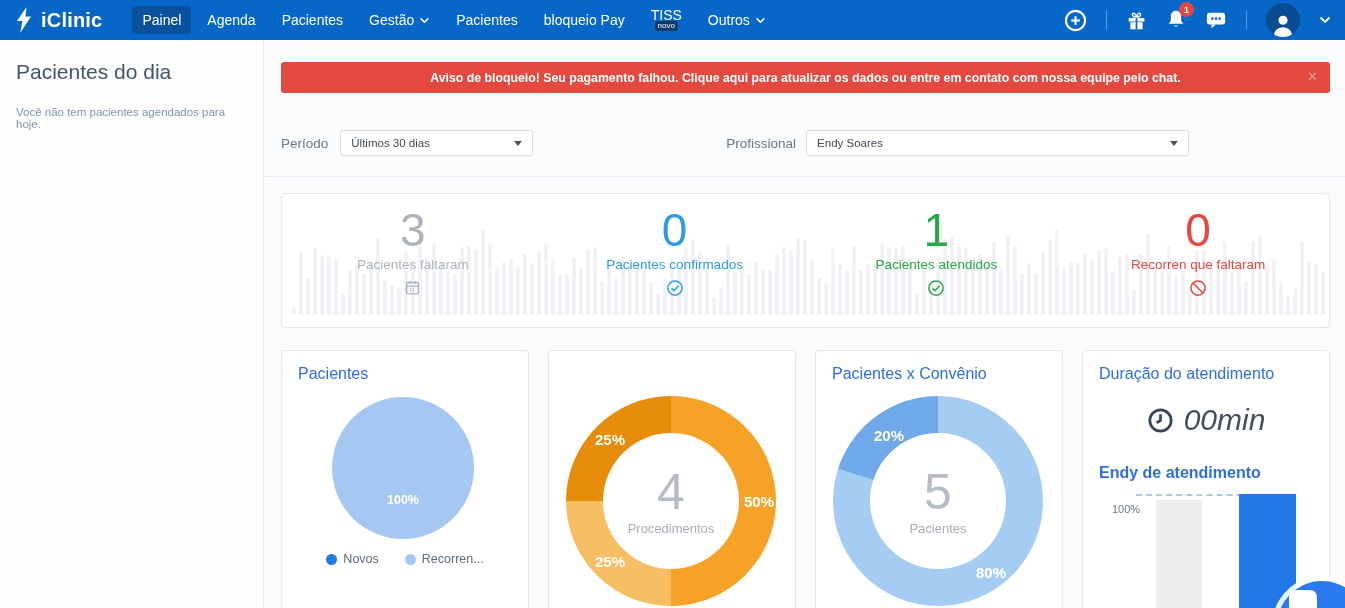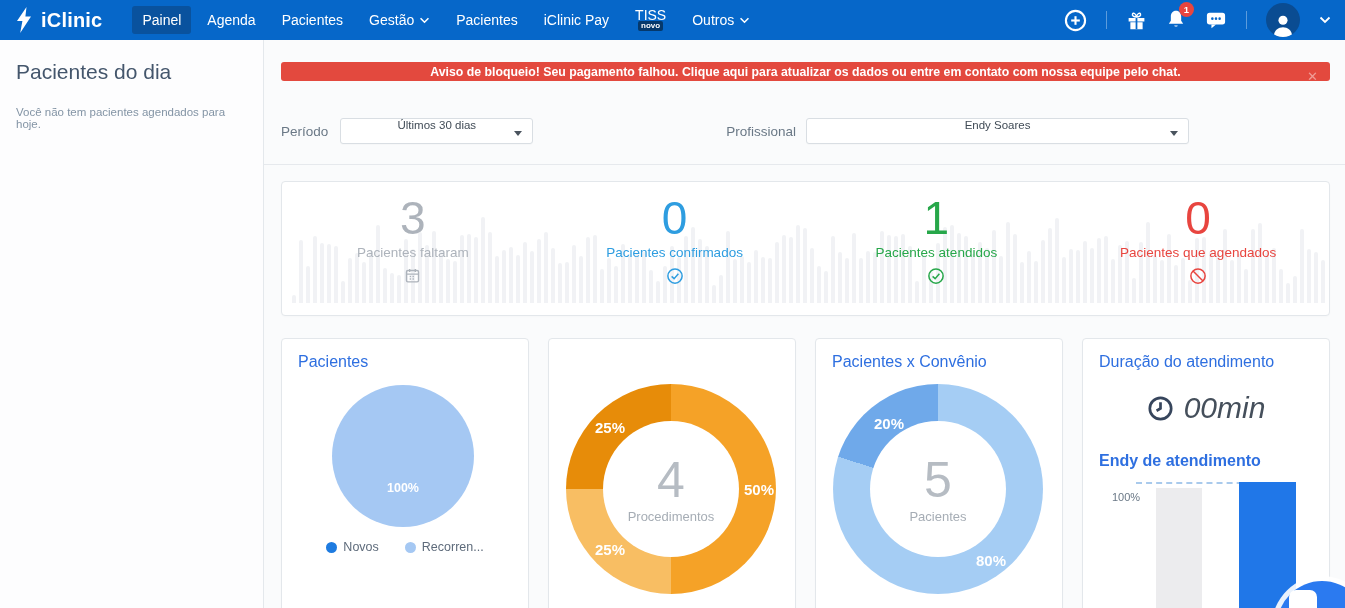--- a/index.html
+++ b/index.html
@@ -7,39 +7,39 @@
   body { font-family: "Liberation Sans", "DejaVu Sans", sans-serif; background:#fff; }
   .page { position:relative; width:1345px; height:608px; overflow:hidden; background:#FAFBFC; }
 
   
   .topnav { position:relative; z-index:5; height:40px; background:var(--nav-blue,#0667C9); display:flex; align-items:center; padding:0 14px; color:#fff; }
   .brand { display:flex; align-items:center; gap:7px; font-size:20px; font-weight:700; letter-spacing:.2px; margin-right:30px; }
   .nav-menu { display:flex; align-items:center; gap:6px; }
   .nav-item { height:28px; padding:0 10px; display:flex; align-items:center; gap:5px; font-size:14px; color:#fff; border-radius:3px; cursor:pointer; white-space:nowrap; text-decoration:none; }
   .nav-item.active { background:var(--nav-active,#09529E); }
   .nav-item .stack { display:flex; flex-direction:column; align-items:center; line-height:12px; }
-  .badge-novo { font-size:8px; font-weight:700; background:var(--novo-badge,#05386B); color:#fff; padding:1px 3px; border-radius:2px; line-height:8px; }
+  .badge-novo { font-size:8px; font-weight:400; background:var(--novo-badge,#05386B); color:#fff; padding:1px 3px; border-radius:2px; line-height:8px; }
   .nav-right { margin-left:auto; display:flex; align-items:center; gap:19px; }
   .vdiv { width:1px; height:18px; background:rgba(255,255,255,.35); }
   .icon-btn { position:relative; display:flex; align-items:center; cursor:pointer; }
   .bell-badge { position:absolute; top:-7px; right:-8px; background:#E8453F; color:#fff; width:15px; height:15px; border-radius:50%; font-size:9.5px; font-weight:700; display:flex; align-items:center; justify-content:center; }
   .avatar { width:34px; height:34px; border-radius:50%; background:#0A4C92; overflow:hidden; display:flex; justify-content:center; align-items:flex-end; cursor:pointer; }
 
   
   .body { display:flex; height:568px; }
   aside { width:264px; flex:none; background:#FDFDFE; border-right:1px solid #E4E8EC; padding:20px 16px; }
   .aside-title { font-size:21px; font-weight:400; color:#44566C; }
   .aside-msg { margin-top:22px; font-size:11.5px; color:#8394A5; }
   main { flex:1; position:relative; padding:0 15px 0 17px; }
 
-  .alert { margin-top:22px; height:19px; background:var(--alert-red,#E3493E); border-radius:3px; display:flex; align-items:center; justify-content:center; position:relative; color:#fff; font-size:12.3px; font-weight:700; }
+  .alert { margin-top:22px; height:31px; background:var(--alert-red,#E3493E); border-radius:3px; display:flex; align-items:center; justify-content:center; position:relative; color:#fff; font-size:12.3px; font-weight:700; }
   .alert-close { position:absolute; right:12px; top:8px; font-size:13px; font-weight:400; opacity:.45; cursor:pointer; line-height:1; }
 
   .filters { margin-top:37px; display:flex; align-items:center; font-size:13.5px; color:#6A7886; }
-  .select { height:26px; background:#fff; border:1px solid #D9DEE3; border-radius:3px; display:flex; align-items:center; padding:0 10px; font-size:11.5px; color:#404B56; cursor:pointer; box-shadow:0 1px 1px rgba(0,0,0,.02);flex-direction:column; }
+  .select { height:26px; background:#fff; border:1px solid #D9DEE3; border-radius:3px; display:flex; align-items:center; padding:0 10px; font-size:11.5px; color:#404B56; cursor:pointer; box-shadow:0 1px 1px rgba(0,0,0,.02); }
   .caret { margin-left:auto; width:0; height:0; border-left:4px solid transparent; border-right:4px solid transparent; border-top:5px solid #4A545E; }
   .select-period { width:193px; margin-left:12px; }
   .flabel-prof { margin-left:193px; }
   .select-prof { width:383px; margin-left:10px; }
 
   .rule { border:0; border-top:1px solid #E6E9ED; margin:20px -15px 0 -17px; }
 
   
   .stats-card { margin-top:16px; height:135px; background:#fff; border:1px solid #E3E7EB; border-radius:4px; position:relative; overflow:hidden; display:flex; box-shadow:0 1px 2px rgba(0,0,0,.02); }
   .waveform { position:absolute; left:0; right:0; bottom:12px; top:32px; display:flex; align-items:flex-end; gap:3px; padding:0 10px; }
@@ -104,21 +104,21 @@
         <a class="nav-item">
           <span>Gestão</span>
           <svg width="11" height="7" viewBox="0 0 12 8" fill="none" stroke="#fff" stroke-width="1.8">
             <path d="M1.5 1.5 L6 6 L10.5 1.5"></path>
           </svg>
         </a>
         <a class="nav-item">
           <span>Pacientes</span>
         </a>
         <a class="nav-item">
-          <span>iClinic Pay</span>
+          <span>bloqueio Pay</span>
         </a>
         <a class="nav-item">
           <span class="stack">
             <span>TISS</span>
             <span class="badge-novo">novo</span>
           </span>
         </a>
         <a class="nav-item">
           <span>Outros</span>
           <svg width="11" height="7" viewBox="0 0 12 8" fill="none" stroke="#fff" stroke-width="1.8">
@@ -372,21 +372,21 @@
           <div class="stat-col" style="color: rgb(39, 167, 74);">
             <span class="stat-value">1</span>
             <span class="stat-label">Pacientes atendidos</span>
             <span class="stat-icon"><svg width="18" height="18" viewBox="0 0 24 24" fill="none" stroke="currentColor" stroke-width="2">
                 <circle cx="12" cy="12" r="9.5"></circle>
                 <path d="M7.5 12.5 L10.8 15.5 L16.5 9"></path>
               </svg></span>
           </div>
           <div class="stat-col" style="color: rgb(232, 69, 63);">
             <span class="stat-value">0</span>
-            <span class="stat-label">Pacientes que agendados</span>
+            <span class="stat-label">Recorren que faltaram</span>
             <span class="stat-icon"><svg width="18" height="18" viewBox="0 0 24 24" fill="none" stroke="currentColor" stroke-width="2">
                 <circle cx="12" cy="12" r="9.5"></circle>
                 <line x1="5.4" y1="5.4" x2="18.6" y2="18.6"></line>
               </svg></span>
           </div>
         </section>
 
       <section class="cards">
 
         <article class="card">

